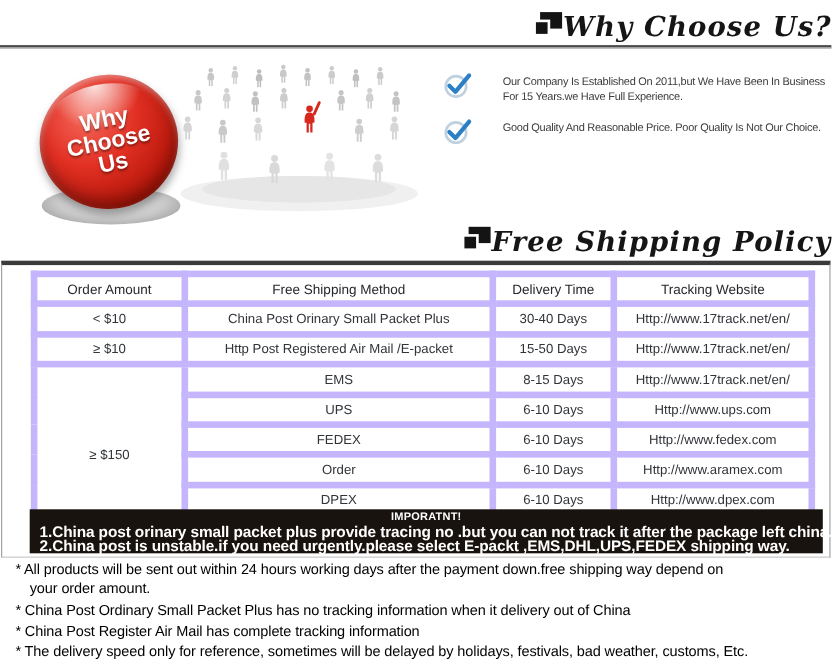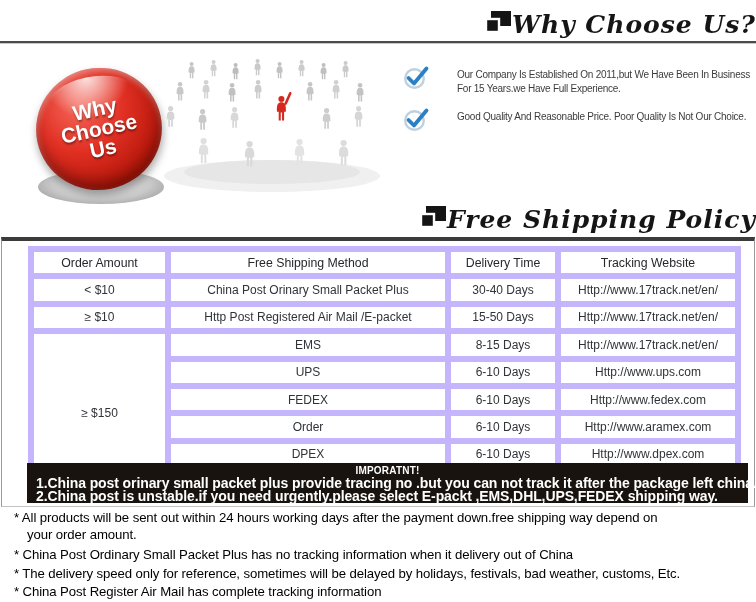--- a/index.html
+++ b/index.html
@@ -215,15 +215,15 @@
   <div class="banner">
     <div class="banner-title">IMPORATNT!</div>
     <div class="banner-line">1.China post orinary small packet plus provide tracing no .but you can not track it after the package left china.</div>
     <div class="banner-line">2.China post is unstable.if you need urgently.please select E-packt ,EMS,DHL,UPS,FEDEX shipping way.</div>
   </div>
 </div>
 
 <div class="footnotes">
   <div class="note wide">* All products will be sent out within 24 hours working days after the payment down.free shipping way depend on your order amount.</div>
   <div class="note">* China Post Ordinary Small Packet Plus has no tracking information when it delivery out of China</div>
+  <div class="note">* China Post Register Air Mail has complete tracking information</div>
   <div class="note">* The delivery speed only for reference, sometimes will be delayed by holidays, festivals, bad weather, customs, Etc.</div>
-  <div class="note">* China Post Register Air Mail has complete tracking information</div>
 </div>
 
 </body></html>

